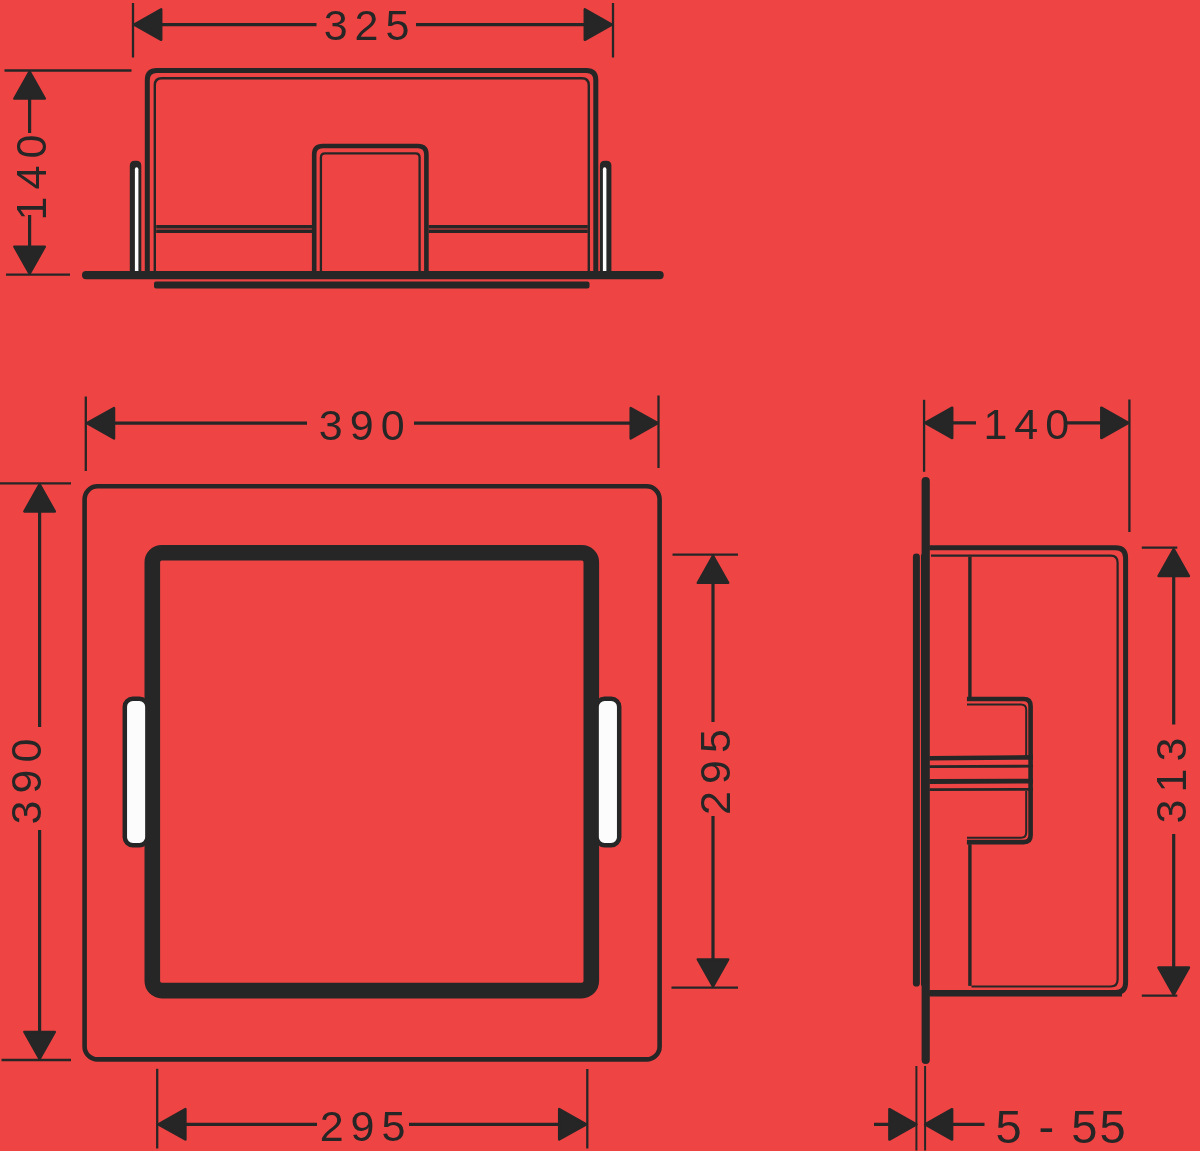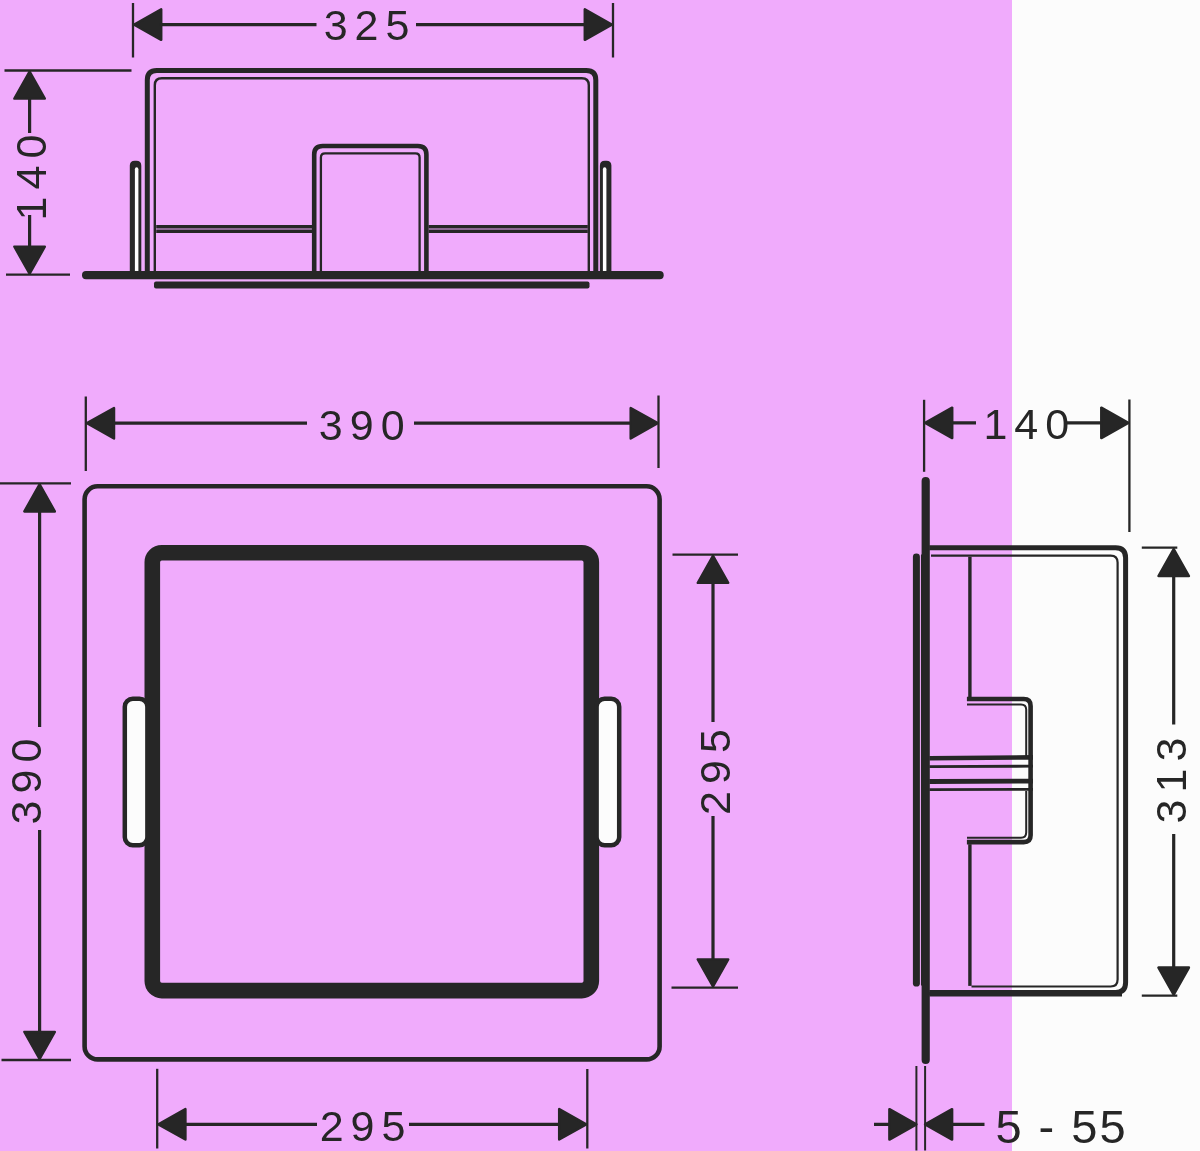--- a/index.html
+++ b/index.html
@@ -1,16 +1,16 @@
 <!DOCTYPE html>
 <html><head>
 <meta charset="utf-8">
 <style>
   html,body{margin:0;padding:0;background:#fcfcfc;}
-  .page{width:1012px;height:1151px;position:relative;background:#f0abfc;}
+  .page{width:1200px;height:1151px;position:relative;background:#ef4444;}
   svg{display:block;}
   text{font-family:"Liberation Sans", sans-serif; fill:#262626;}
 </style>
 </head>
 <body>
 <div class="page">
 <svg width="1200" height="1151" viewBox="0 0 1200 1151">
 <g stroke="#262626" fill="none" stroke-linecap="butt">
 
 <line x1="133" y1="3" x2="133" y2="57.5" stroke-width="2.3"></line>

